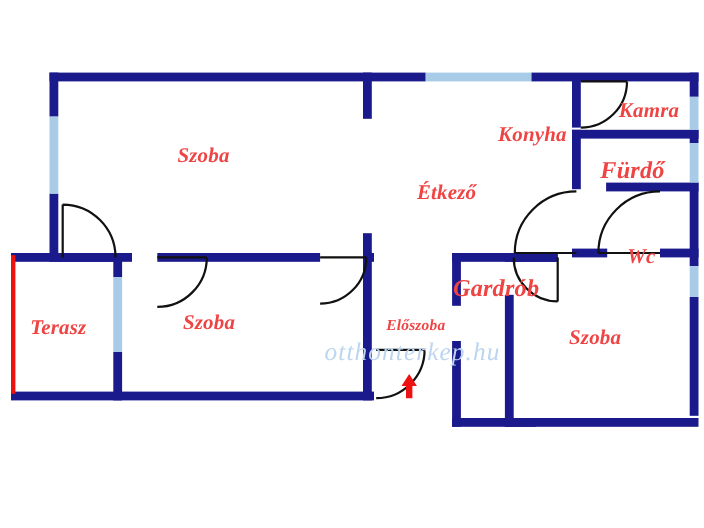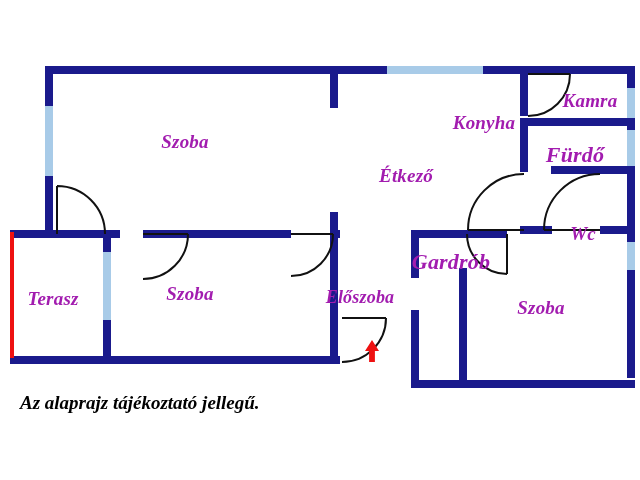--- a/index.html
+++ b/index.html
@@ -25,21 +25,21 @@
     top: 0;
     width: 640px;
     height: 480px;
     display: block;
   }
   .room-label {
     position: absolute;
     font-family: "Liberation Serif", serif;
     font-style: italic;
     font-weight: bold;
-    color: #a21caf;
+    color: #ef4444;
     white-space: nowrap;
     transform: translate(-50%, -50%);
     letter-spacing: 0.2px;
   }
   .caption {
     position: absolute;
     font-family: "Liberation Serif", serif;
     font-style: italic;
     font-weight: bold;
     color: #000000;
@@ -124,21 +124,21 @@
 
   <div id="labels-layer">
       <div class="room-label" style="left: 185px; top: 142px; font-size: 19px;">Szoba</div>
       <div class="room-label" style="left: 406px; top: 176px; font-size: 19px;">Étkező</div>
       <div class="room-label" style="left: 484px; top: 123px; font-size: 19px;">Konyha</div>
       <div class="room-label" style="left: 590px; top: 101px; font-size: 19px;">Kamra</div>
       <div class="room-label" style="left: 575px; top: 155px; font-size: 22px;">Fürdő</div>
       <div class="room-label" style="left: 583px; top: 202px; font-size: 19px; margin-top: 32px;">Wc</div>
       <div class="room-label" style="left: 451px; top: 262px; font-size: 22px;">Gardrób</div>
       <div class="room-label" style="left: 541px; top: 308px; font-size: 19px;">Szoba</div>
-      <div class="room-label" style="left: 360px; top: 297px; font-size: 18px;">Előszoba</div>
+      <div class="room-label" style="left: 378px; top: 297px; font-size: 14px;">Előszoba</div>
       <div class="room-label" style="left: 190px; top: 294px; font-size: 19px;">Szoba</div>
       <div class="room-label" style="left: 53px; top: 299px; font-size: 19px;">Terasz</div>
     </div>
 
+  <div class="watermark" style="left: 375px; top: 320px;">otthonterkep.hu</div>
 
-  <div class="caption" style="left: 20px; top: 392px;">Az alaprajz tájékoztató jellegű.</div>
 
 </div>
 
 </body></html>

